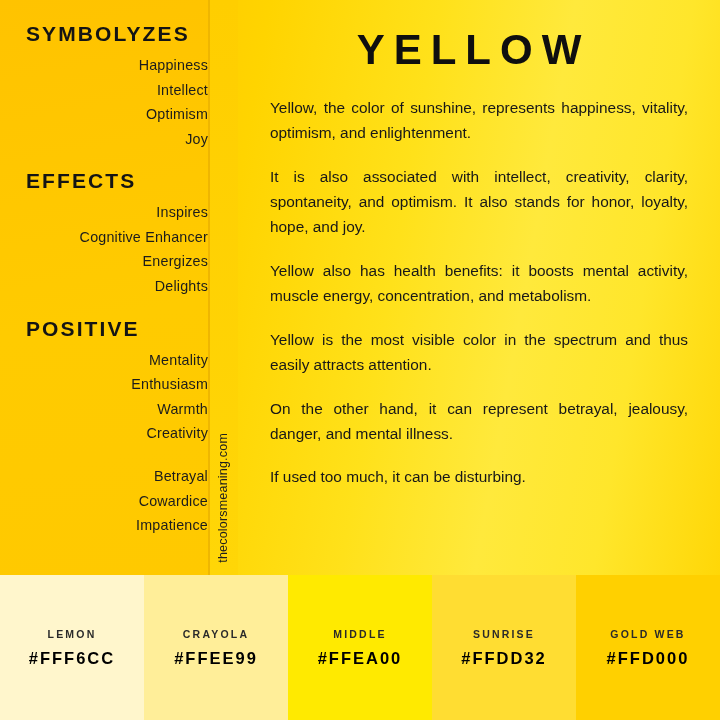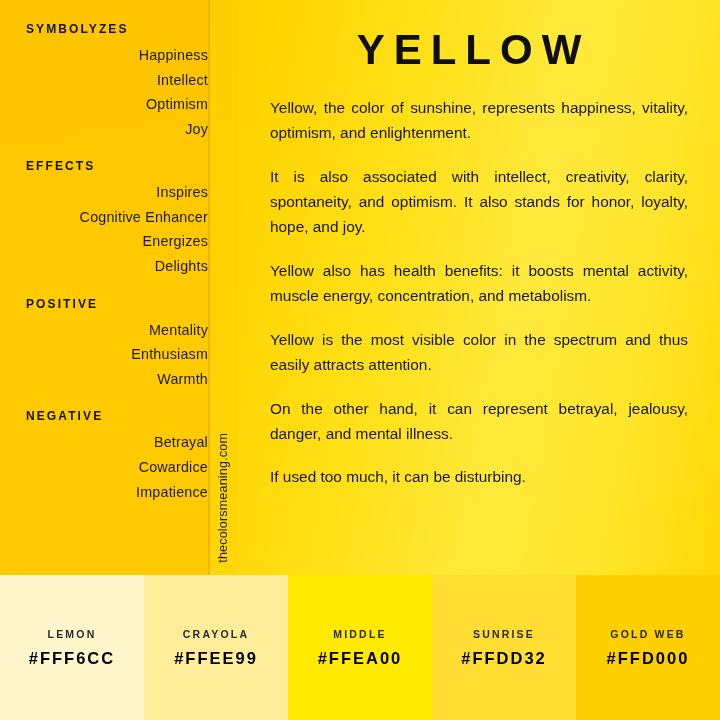--- a/index.html
+++ b/index.html
@@ -33,21 +33,21 @@
     width: 208px;
     box-sizing: border-box;
     padding: 22px 0 0 26px;
     background: linear-gradient(170deg, #FFC300 0%, #FFCB00 55%, #FFC900 100%);
   }
   .group {
     margin-bottom: 18px;
   }
   .group:last-child { margin-bottom: 0; }
   .group-title {
-    font-size: 12px;
+    font-size: 21px;
     font-weight: bold;
     letter-spacing: 2.1px;
     color: #141414;
     margin-bottom: 7px;
   }
   .group-item {
     font-size: 14.3px;
     color: #1c1c1c;
     line-height: 1.72;
     letter-spacing: 0.2px;
@@ -148,24 +148,24 @@
         <div class="group-item">Cognitive Enhancer</div>
         <div class="group-item">Energizes</div>
         <div class="group-item">Delights</div>
       </div>
 
       <div class="group">
         <div class="group-title">POSITIVE</div>
         <div class="group-item">Mentality</div>
         <div class="group-item">Enthusiasm</div>
         <div class="group-item">Warmth</div>
-      </div>
-
-      <div class="group">
-        <div class="group-title">NEGATIVE</div>
+        <div class="group-item">Creativity</div>
+      </div>
+
+      <div class="group">
         <div class="group-item">Betrayal</div>
         <div class="group-item">Cowardice</div>
         <div class="group-item">Impatience</div>
       </div>
 
     </div>
 
     <div class="credit-col">
       <div class="divider" style="position:absolute;left:0;top:0;bottom:0;"></div>
       <div class="credit">thecolorsmeaning.com</div>

